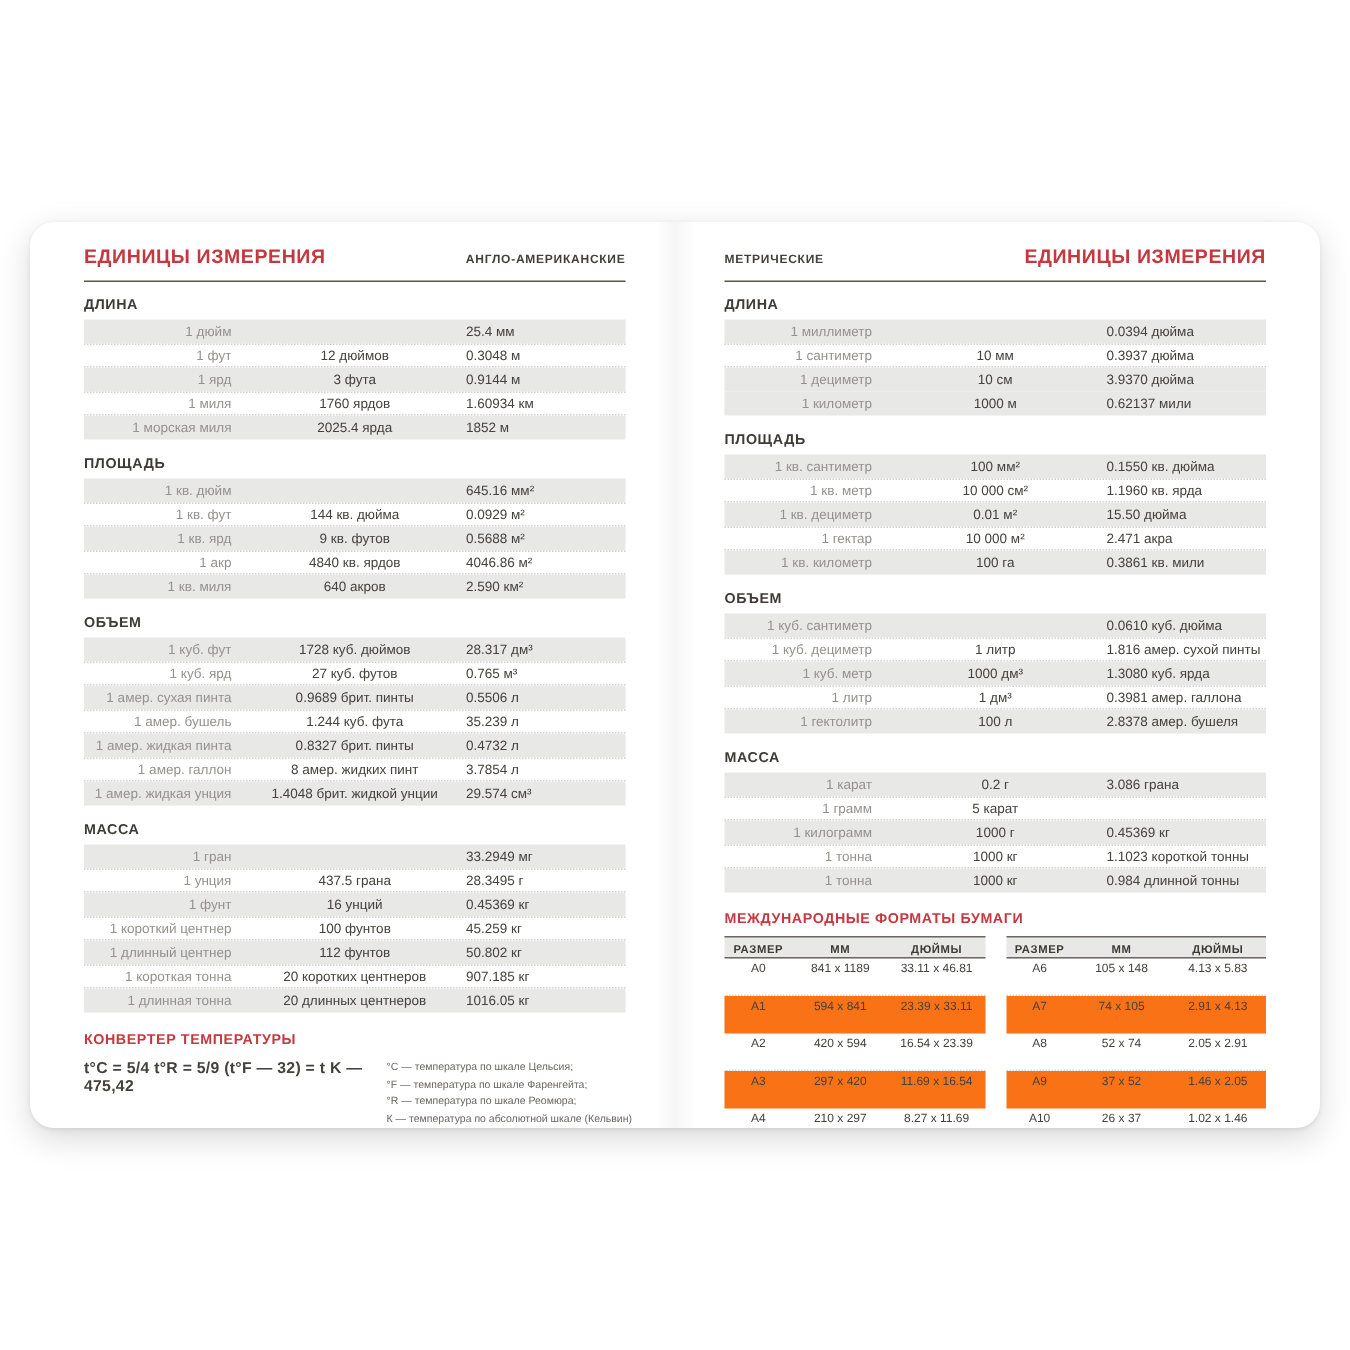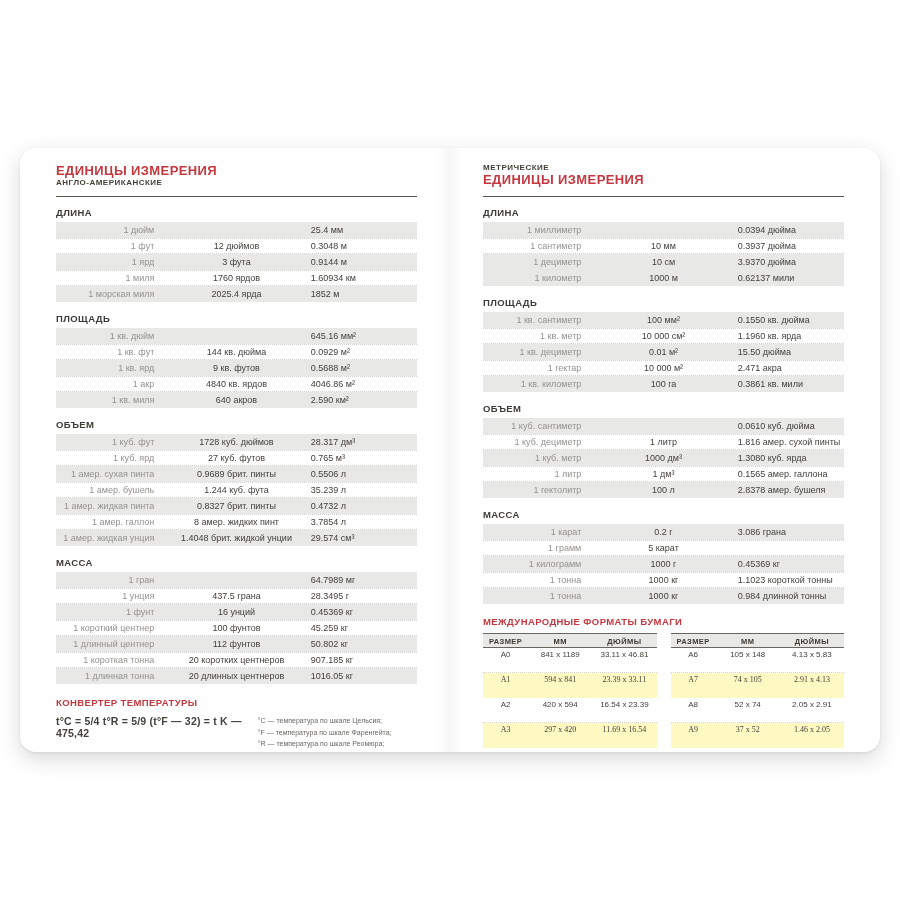--- a/index.html
+++ b/index.html
@@ -17,21 +17,21 @@
   .spread::after{
     content:"";position:absolute;left:50%;top:0;bottom:0;width:26px;
     transform:translateX(-50%);pointer-events:none;
     background:linear-gradient(to right,rgba(0,0,0,0) 0%,rgba(0,0,0,0.035) 50%,rgba(0,0,0,0) 100%);
   }
   .page{flex:1;box-sizing:border-box;padding:15px 33px 0 36px;}
   .page.right{padding:15px 36px 0 33px;}
 
   .page-header{
     display:flex;justify-content:space-between;align-items:baseline;
-    border-bottom:1.5px solid #5a544d;padding-bottom:9px;margin-bottom:10px;flex-direction:column;
+    border-bottom:1.5px solid #5a544d;padding-bottom:9px;margin-bottom:10px;
   }
   .page-title{font-size:13px;font-weight:bold;letter-spacing:.4px;color:var(--accent);}
   .page-subtitle{font-size:8px;font-weight:bold;letter-spacing:.5px;color:#443f39;}
 
   .section{margin-bottom:11px;}
   .section-title{
     font-size:9.5px;font-weight:bold;color:#3e3a35;letter-spacing:.4px;margin:0 0 4px 0;
   }
   .utable{width:100%;}
   .urow{
@@ -57,21 +57,21 @@
   .paper-tables{display:flex;gap:14px;}
   .ptable{flex:1;}
   .prow{
     display:grid;grid-template-columns:26% 37% 37%;height:25px;line-height:14.5px;
     box-sizing:border-box;font-size:8px;color:#45413c;text-align:center;
   }
   .prow.head{
     height:15px;line-height:15px;background:#e8e8e7;font-size:7.5px;font-weight:bold;
     letter-spacing:.4px;border-top:1px solid #6b655e;border-bottom:1px solid #6b655e;color:#3e3a35;
   }
-  .prow.gray{background:#fef9c3;font-family:Liberation Serif, serif;}
+  .prow.gray{background:#f97316;}
   .prow.white{border-bottom:1px dotted #d6d6d6;line-height:13.5px;}
   .pc{overflow:hidden;white-space:nowrap;}
 </style>
 </head>
 <body>
 
 <div class="spread">
 
   <div class="page left">
     <div class="page-header">
@@ -178,21 +178,21 @@
               <div class="c c2">29.574 см³</div>
             </div>
           </div>
         </div>
         <div class="section">
           <div class="section-title">МАССА</div>
           <div class="utable">
             <div class="urow gray">
               <div class="c c0">1 гран</div>
               <div class="c c1"></div>
-              <div class="c c2">64.7989 мг</div>
+              <div class="c c2">33.2949 мг</div>
             </div>
             <div class="urow white">
               <div class="c c0">1 унция</div>
               <div class="c c1">437.5 грана</div>
               <div class="c c2">28.3495 г</div>
             </div>
             <div class="urow gray">
               <div class="c c0">1 фунт</div>
               <div class="c c1">16 унций</div>
               <div class="c c2">0.45369 кг</div>
@@ -309,21 +309,21 @@
               <div class="c c2">1.816 амер. сухой пинты</div>
             </div>
             <div class="urow gray">
               <div class="c c0">1 куб. метр</div>
               <div class="c c1">1000 дм³</div>
               <div class="c c2">1.3080 куб. ярда</div>
             </div>
             <div class="urow white">
               <div class="c c0">1 литр</div>
               <div class="c c1">1 дм³</div>
-              <div class="c c2">0.1565 амер. галлона</div>
+              <div class="c c2">0.3981 амер. галлона</div>
             </div>
             <div class="urow gray">
               <div class="c c0">1 гектолитр</div>
               <div class="c c1">100 л</div>
               <div class="c c2">2.8378 амер. бушеля</div>
             </div>
           </div>
         </div>
         <div class="section">
           <div class="section-title">МАССА</div>

